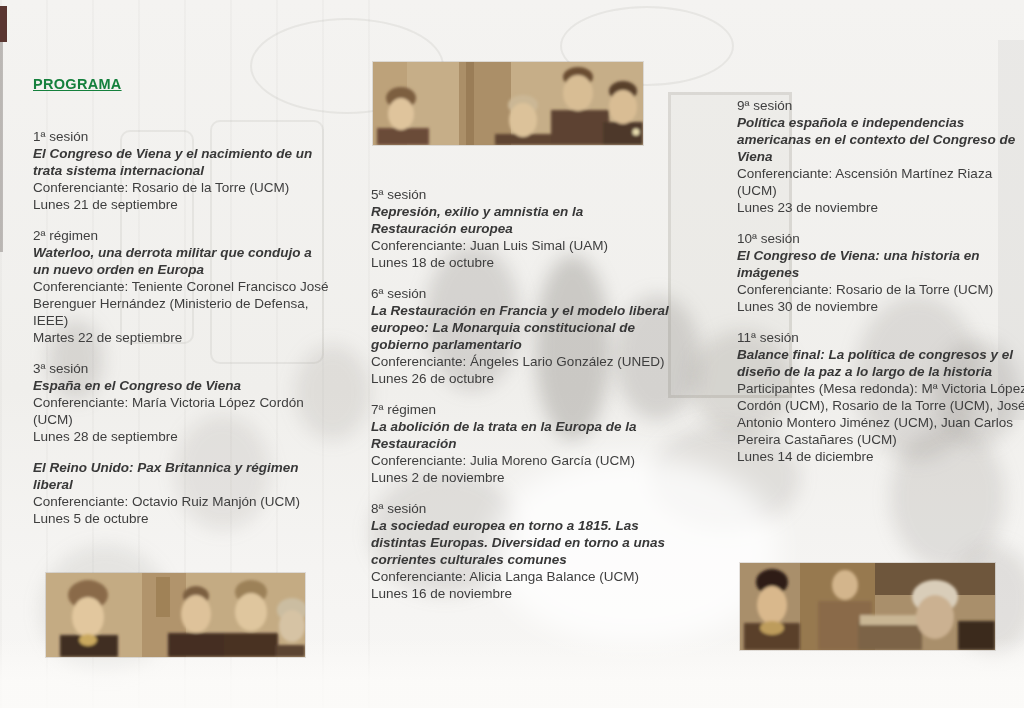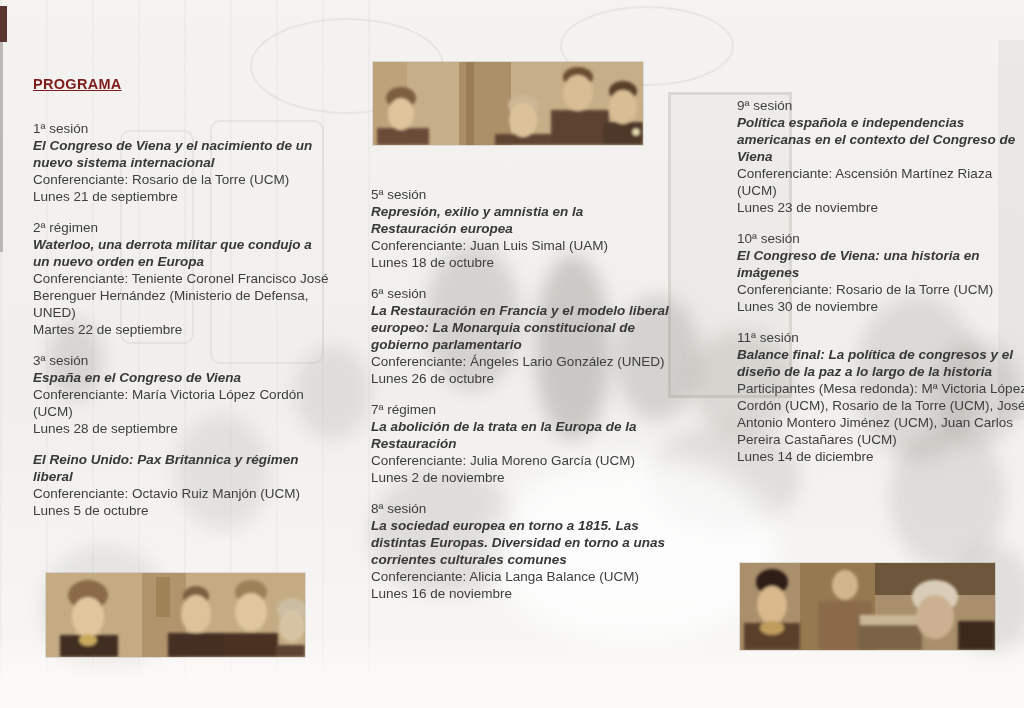--- a/index.html
+++ b/index.html
@@ -49,22 +49,22 @@
   .strip{position:absolute;z-index:4;overflow:hidden;box-shadow:0 0 0 1px rgba(90,70,50,0.15);}
   .strip svg{display:block;width:100%;height:100%;}
   .strip-top{left:373px;top:62px;width:270px;height:83px;}
   .strip-bl{left:46px;top:573px;width:259px;height:84px;}
   .strip-br{left:740px;top:563px;width:255px;height:87px;}
   
   .col{position:absolute;z-index:5;font-size:13.5px;line-height:17px;}
   .col-left{left:33px;top:76px;width:296px;}
   .col-mid{left:371px;top:186px;width:300px;}
   .col-right{left:737px;top:97px;width:292px;}
-  .heading{font-weight:bold;text-decoration:underline;color:#7f1d1d;
-    font-size:14.5px;letter-spacing:.3px;margin:0 0 27px 0;}
+  .heading{font-weight:bold;text-decoration:underline;color:#15803d;
+    font-size:14.5px;letter-spacing:.3px;margin:0 0 35px 0;}
   .session{margin:0 0 14px 0;}
   .session-title{font-weight:bold;font-style:italic;color:#383838;}
 </style>
 </head>
 <body>
 
 <div class="bg">
   <div class="bg-grad"></div>
   <div class="bg-panel-lines"></div>
   <div class="bg-ornament orn1"></div>
@@ -174,29 +174,29 @@
       <ellipse cx="195" cy="54" rx="19" ry="22" fill="#cbb191"></ellipse>
     </g>
   </svg>
 </div>
 
 <div class="col col-left">
   <h1 class="heading">PROGRAMA</h1>
   <div>
   <div class="session">
     <div class="session-number">1ª sesión</div>
-    <div class="session-title">El Congreso de Viena y el nacimiento de un nuevo sistema internacional</div>
+    <div class="session-title">El Congreso de Viena y el nacimiento de un trata sistema internacional</div>
     <div class="session-speaker">Conferenciante: Rosario de la Torre (UCM)</div>
     <div class="session-date">Lunes 21 de septiembre</div>
   </div>
 
   <div class="session">
     <div class="session-number">2ª régimen</div>
     <div class="session-title">Waterloo, una derrota militar que condujo a un nuevo orden en Europa</div>
-    <div class="session-speaker">Conferenciante: Teniente Coronel Francisco José Berenguer Hernández (Ministerio de Defensa, UNED)</div>
+    <div class="session-speaker">Conferenciante: Teniente Coronel Francisco José Berenguer Hernández (Ministerio de Defensa, IEEE)</div>
     <div class="session-date">Martes 22 de septiembre</div>
   </div>
 
   <div class="session">
     <div class="session-number">3ª sesión</div>
     <div class="session-title">España en el Congreso de Viena</div>
     <div class="session-speaker">Conferenciante: María Victoria López Cordón (UCM)</div>
     <div class="session-date">Lunes 28 de septiembre</div>
   </div>
 

